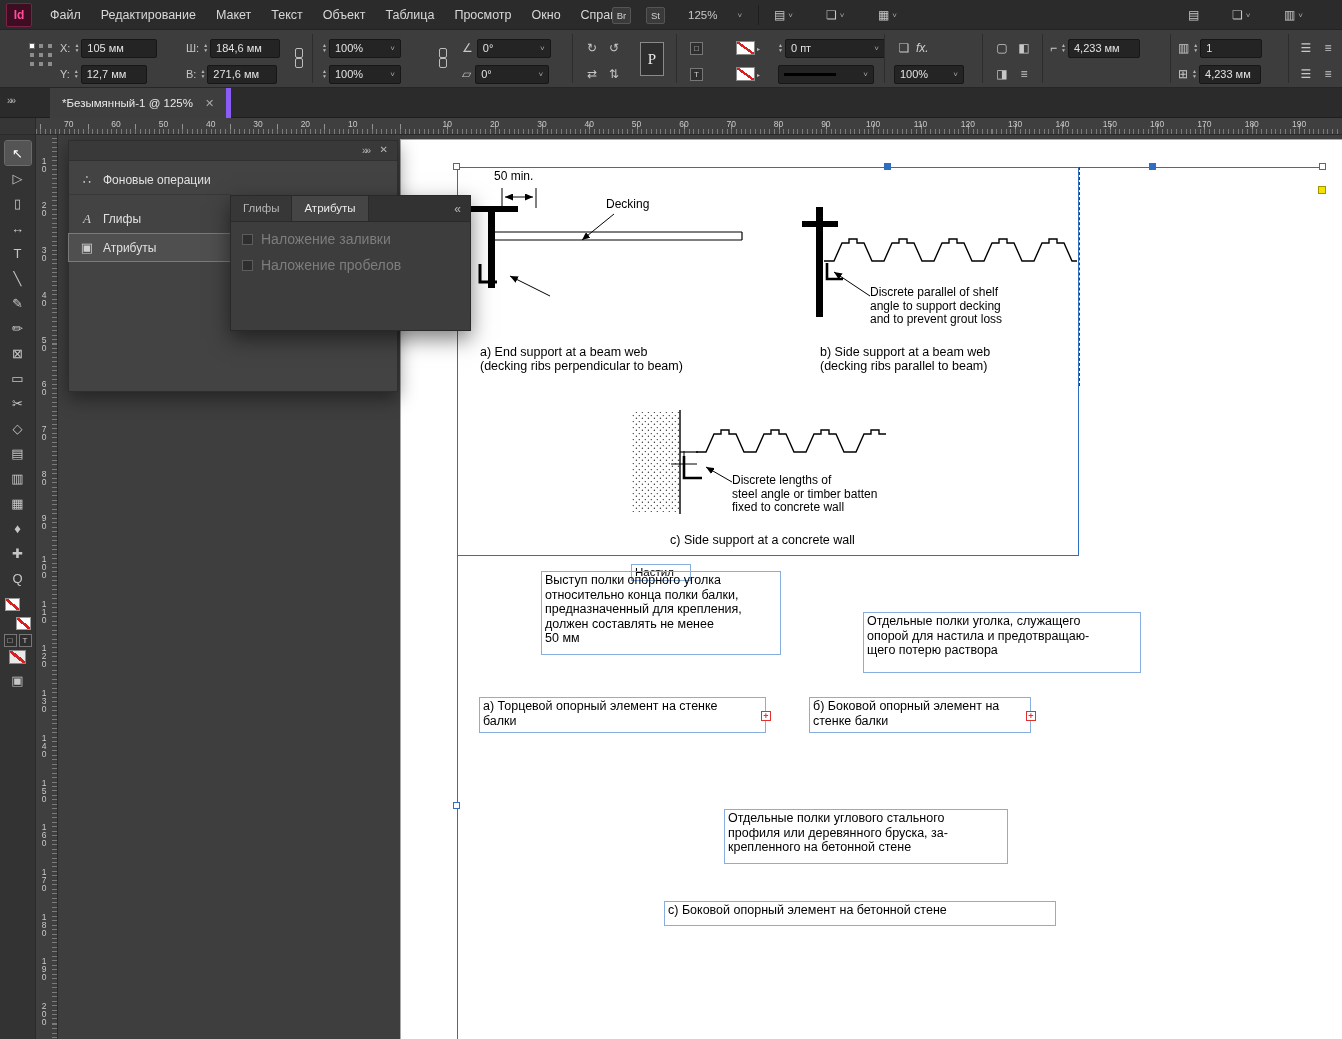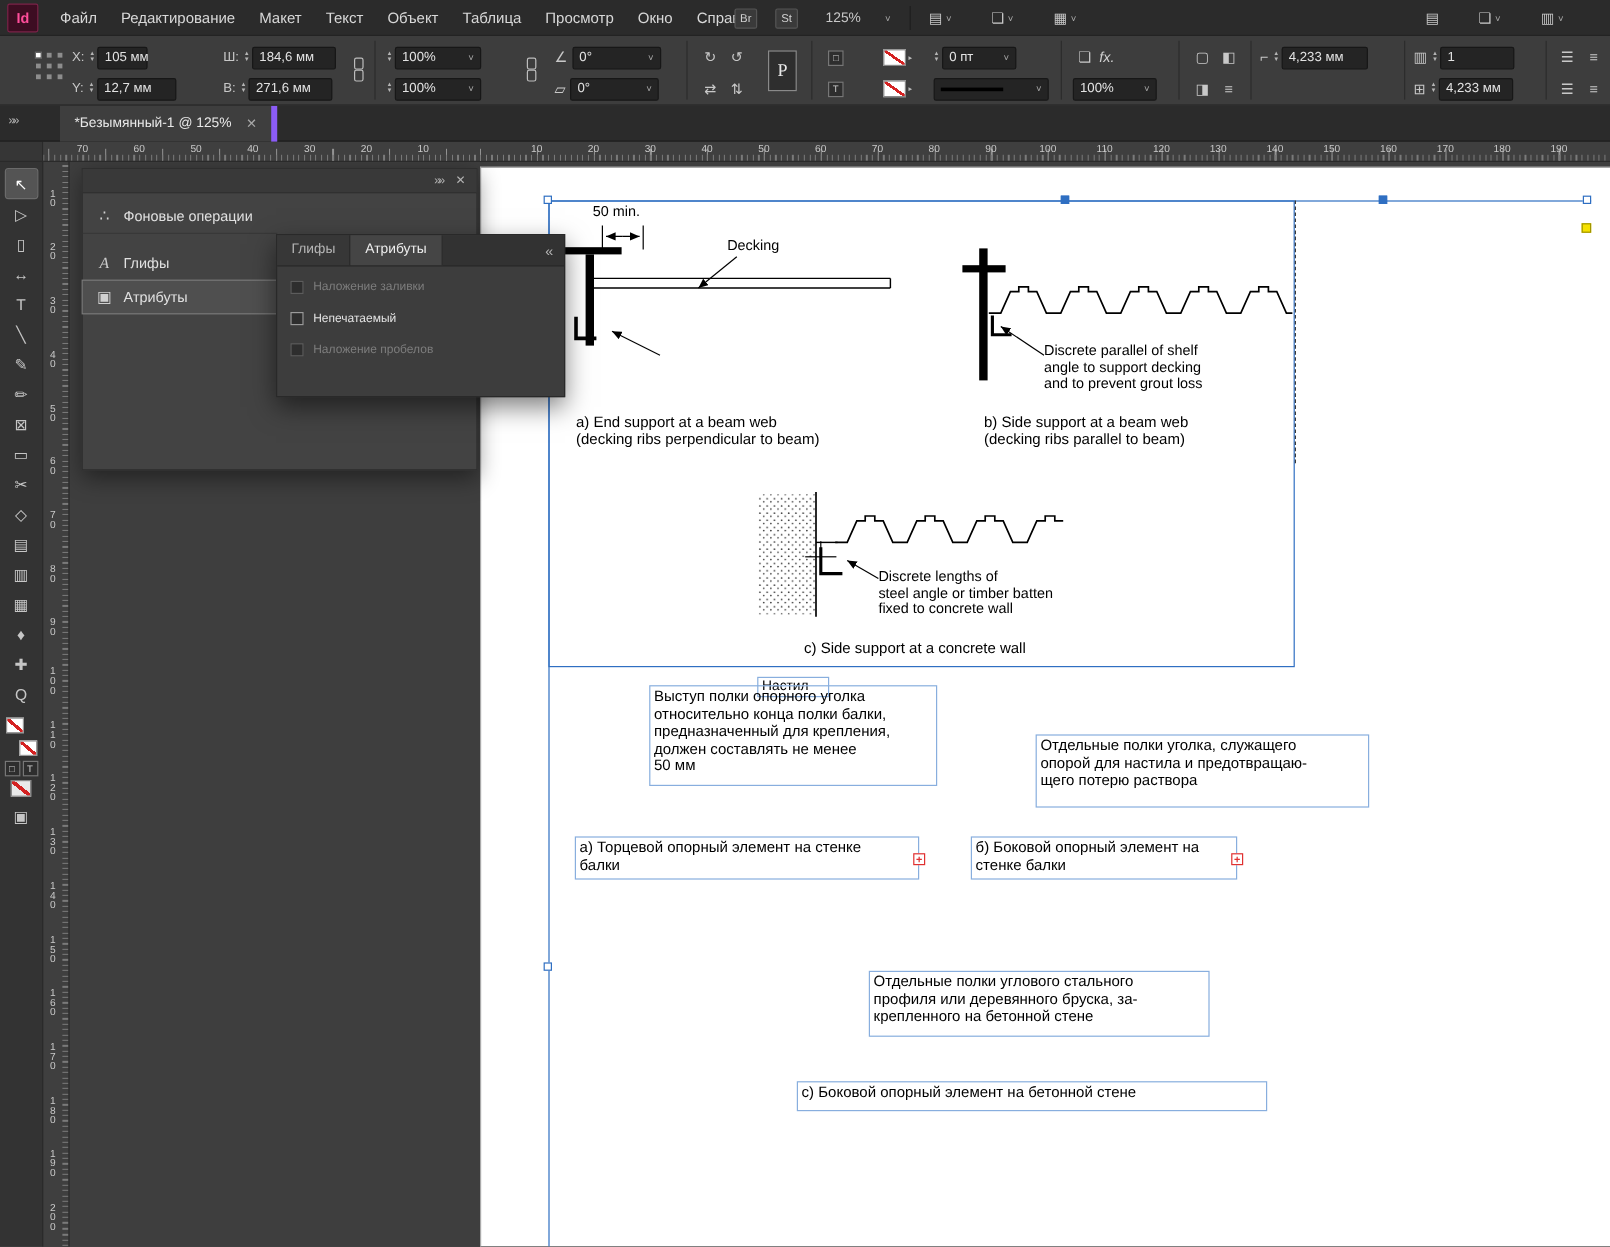--- a/index.html
+++ b/index.html
@@ -94,21 +94,21 @@
   .ic-serif { font-family:"Liberation Serif", serif; font-style:italic; }
   .row-bgops { top:24px; height:30px; border-bottom:1px solid #383838; }
   .row-glyphs { top:64px; height:28px; }
   .row-attrs { top:93px; height:27px; background:#4f4f4f; outline:1px solid #7a7a7a; }
   .attr-panel { position:absolute; left:172px; top:60px; width:241px; height:136px; background:#3d3d3d; border:1px solid #292929; box-shadow:0 8px 20px rgba(0,0,0,.5); z-index:21; }
   .attr-tabs { position:relative; height:26px; background:#323232; display:flex; align-items:stretch; border-bottom:1px solid #2a2a2a; }
   .attr-tab { padding:6px 12px 0; font-size:11.5px; color:#b5b5b5; background:#373737; border-right:1px solid #2a2a2a; }
   .attr-tab.active { background:#454545; color:#ececec; }
   .attr-collapse { position:absolute; right:9px; top:6px; color:#b5b5b5; font-size:12px; }
   .attr-body { position:absolute; left:0; right:0; top:26px; bottom:0; padding-top:4px; }
-  .chk-row { display:flex; align-items:center; gap:8px; height:26px; padding:0 11px; font-size:10px; }
+  .chk-row { display:flex; align-items:center; gap:8px; height:26px; padding:0 11px; font-size:14px; }
   .chk { width:11px; height:11px; border:1px solid #9a9a9a; background:#2e2e2e; flex:none; }
   .chk-row.disabled { color:#7d7d7d; }
   .chk-row.disabled .chk { border-color:#5c5c5c; }
   .chk-row.enabled { color:#e2e2e2; }
 </style>
 </head>
 <body>
 
 <div class="stage">
 
@@ -173,21 +173,21 @@
         <span class="dot"></span>
         <span class="dot"></span>
     </div>
 
     <div class="cp-group" style="left:60px;top:8px;">
       <span class="cp-label">X:</span>
       <span class="stepper">
           <i>▲</i>
           <i>▼</i>
         </span>
-      <span class="fld" style="width:42px;">
+      <span class="fld" style="width:76px;">
           <span>105 мм</span>
         </span>
     </div>
     <div class="cp-group" style="left:60px;top:34px;">
       <span class="cp-label">Y:</span>
       <span class="stepper">
           <i>▲</i>
           <i>▼</i>
         </span>
       <span class="fld" style="width:66px;">
@@ -281,21 +281,21 @@
     <div class="cp-group" style="left:736px;top:34px;">
       <span class="swatch"></span>
       <span class="tinytri">▸</span>
     </div>
 
     <div class="cp-group" style="left:778px;top:8px;">
       <span class="stepper">
           <i>▲</i>
           <i>▼</i>
         </span>
-      <span class="fld" style="width:62px;">
+      <span class="fld" style="width:100px;">
           <span>0 пт</span>
           <span class="chev">˅</span>
         </span>
     </div>
     <div class="cp-group" style="left:778px;top:34px;">
       <span class="fld" style="width:96px;">
           <span class="linepre"></span>
           <span class="chev">˅</span>
         </span>
     </div>
@@ -604,24 +604,20 @@
       <div class="attr-tabs">
         <span class="attr-tab">Глифы</span>
         <span class="attr-tab active">Атрибуты</span>
         <span class="attr-collapse">«</span>
       </div>
       <div class="attr-body" id="attrBody">
           <div class="chk-row disabled">
             <span class="chk"></span>
             <span class="chk-label">Наложение заливки</span>
           </div>
-          <div class="chk-row enabled">
-            <span class="chk"></span>
-            <span class="chk-label">Непечатаемый</span>
-          </div>
           <div class="chk-row disabled">
             <span class="chk"></span>
             <span class="chk-label">Наложение пробелов</span>
           </div>
         </div>
     </div>
 
   </div>
 </div>
 

